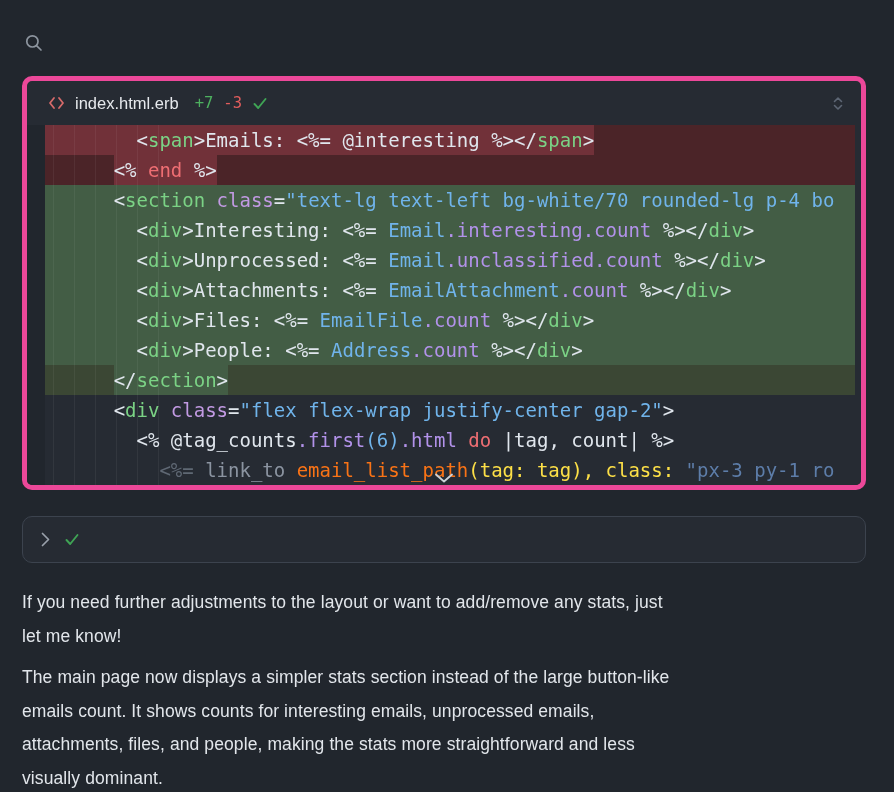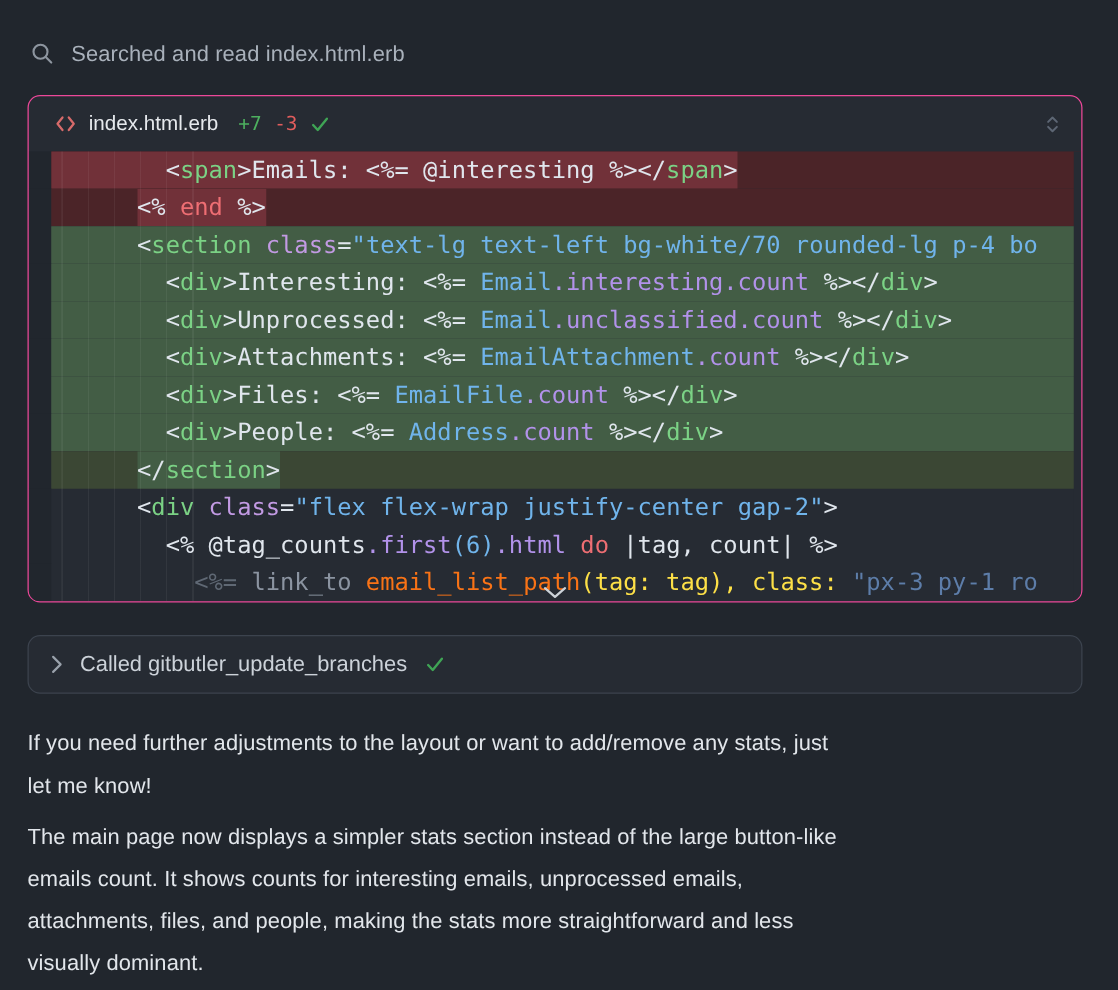--- a/index.html
+++ b/index.html
@@ -10,21 +10,21 @@
   }
   
   .status-row{
     display:flex;align-items:center;gap:13px;
     margin:30px 24px 0 24px;height:26px;
   }
   .status-row .txt{font-size:17.5px;color:#a9b1bb;letter-spacing:.1px;}
   
   .code-card{
     margin:20px 28px 0 22px;width:844px;box-sizing:border-box;
-    border:1px solid #ec4899;border-radius:10px;background:#262b33;
+    border:5px solid #ec4899;border-radius:10px;background:#262b33;
     overflow:hidden;
   }
   .code-header{
     height:44px;display:flex;align-items:center;gap:10px;
     padding:0 16px 0 21px;
   }
   .code-header .fname{font-size:16.5px;color:#e6e9ed;}
   .code-header .adds{font-size:16.5px;color:#4db05f;margin-left:6px;font-family:"DejaVu Sans Mono",monospace;font-size:15.5px;}
   .code-header .dels{font-size:15.5px;color:#e25d5d;font-family:"DejaVu Sans Mono",monospace;}
   .code-header .spacer{flex:1;}
@@ -74,21 +74,20 @@
 
 <div class="page">
 
   <div class="status-row">
     <span>
       <svg width="20" height="20" viewBox="0 0 20 20" fill="none">
         <circle cx="8.4" cy="8.4" r="5.6" stroke="#8d959f" stroke-width="1.7"></circle>
         <line x1="12.8" y1="12.8" x2="17" y2="17" stroke="#8d959f" stroke-width="1.7" stroke-linecap="round"></line>
       </svg>
     </span>
-    <span class="txt">Searched and read index.html.erb</span>
   </div>
 
   <div class="code-card">
     <div class="code-header">
       <span>
         <svg width="17" height="14" viewBox="0 0 17 14" fill="none">
           <path d="M6 2 L2 7 L6 12" stroke="#d66a6a" stroke-width="1.8" stroke-linecap="round" stroke-linejoin="round"></path>
           <path d="M11 2 L15 7 L11 12" stroke="#d66a6a" stroke-width="1.8" stroke-linecap="round" stroke-linejoin="round"></path>
         </svg>
       </span>
@@ -132,21 +131,20 @@
       </div>
     </div>
   </div>
 
   <div class="tool-card">
     <span>
       <svg width="9" height="15" viewBox="0 0 9 15" fill="none">
         <path d="M1.5 1.5 L7.5 7.5 L1.5 13.5" stroke="#99a1ab" stroke-width="1.7" stroke-linecap="round" stroke-linejoin="round"></path>
       </svg>
     </span>
-    <span class="txt">Called gitbutler_update_branches</span>
     <span>
       <svg width="16" height="15" viewBox="0 0 16 15" fill="none">
         <polyline points="2.5,8 6.2,12 13.5,3" stroke="#3fa455" stroke-width="1.9" fill="none" stroke-linecap="round" stroke-linejoin="round"></polyline>
       </svg>
     </span>
   </div>
 
   <div id="paragraphs">
       <p class="para">If you need further adjustments to the layout or want to add/remove any stats, just
 let me know!</p>

